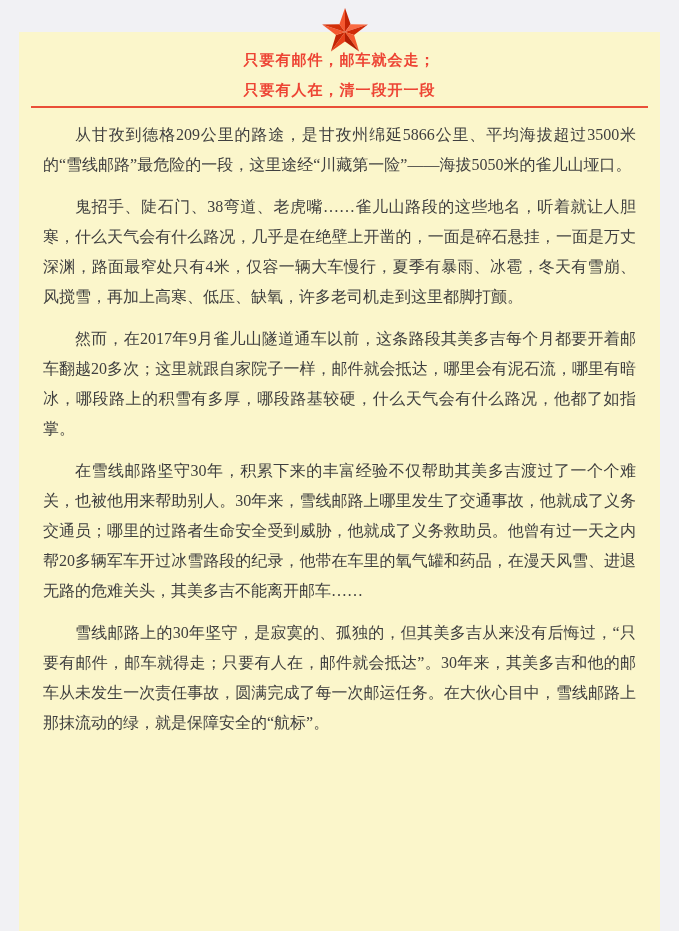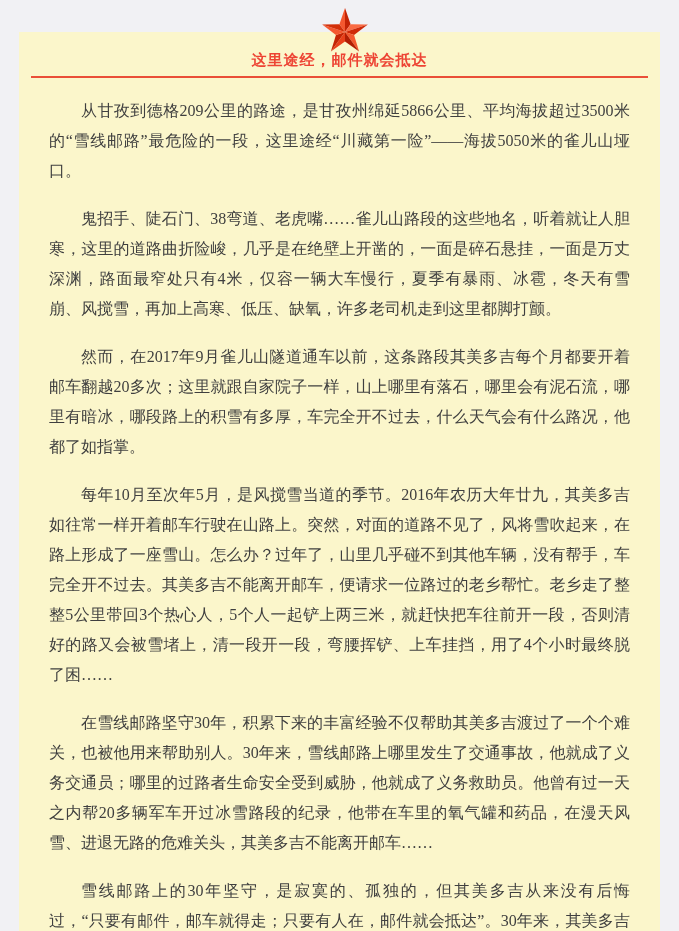--- a/index.html
+++ b/index.html
@@ -46,21 +46,21 @@
   }
   .content {
     margin: 11px 12px 0 12px;
     color: #3f3f3f;
     font-size: 16px;
     line-height: 30px;
     text-align: justify;
     font-family: "Liberation Serif", "DejaVu Serif", serif;
   }
   .content p {
-    margin: 18px;
+    margin: 12px;
     text-indent: 2em;
   }
 </style>
 </head>
 <body>
 
 <div class="frame">
 
   <svg class="star" viewBox="0 0 100 100" aria-hidden="true">
 
@@ -79,28 +79,28 @@
       <polygon points="50,52 21.8,90.8 31.9,57.9" fill="#c32405"></polygon>
 
       <polygon points="50,52 31.9,57.9 4.3,37.2" fill="#f4582f"></polygon>
       <polygon points="50,52 4.3,37.2 38.8,36.6" fill="#d33009"></polygon>
     </g>
   </svg>
 
   <div class="page">
 
     <div class="slogan">
-      <div class="slogan-line">这里途经，邮件就会抵达</div>
+      <div class="slogan-line">只要有邮件，邮车就会走；</div>
+      <div class="slogan-line">只要有人在，清一段开一段</div>
     </div>
 
     <hr class="divider">
 
     <div class="content">
       <p>从甘孜到德格209公里的路途，是甘孜州绵延5866公里、平均海拔超过3500米的“雪线邮路”最危险的一段，这里途经“川藏第一险”——海拔5050米的雀儿山垭口。</p>
-      <p>鬼招手、陡石门、38弯道、老虎嘴……雀儿山路段的这些地名，听着就让人胆寒，这里的道路曲折险峻，几乎是在绝壁上开凿的，一面是碎石悬挂，一面是万丈深渊，路面最窄处只有4米，仅容一辆大车慢行，夏季有暴雨、冰雹，冬天有雪崩、风搅雪，再加上高寒、低压、缺氧，许多老司机走到这里都脚打颤。</p>
-      <p>然而，在2017年9月雀儿山隧道通车以前，这条路段其美多吉每个月都要开着邮车翻越20多次；这里就跟自家院子一样，山上哪里有落石，哪里会有泥石流，哪里有暗冰，哪段路上的积雪有多厚，车完全开不过去，什么天气会有什么路况，他都了如指掌。</p>
-      <p>每年10月至次年5月，是风搅雪当道的季节。2016年农历大年廿九，其美多吉如往常一样开着邮车行驶在山路上。突然，对面的道路不见了，风将雪吹起来，在路上形成了一座雪山。怎么办？过年了，山里几乎碰不到其他车辆，没有帮手，车完全开不过去。其美多吉不能离开邮车，便请求一位路过的老乡帮忙。老乡走了整整5公里带回3个热心人，5个人一起铲上两三米，就赶快把车往前开一段，否则清好的路又会被雪堵上，清一段开一段，弯腰挥铲、上车挂挡，用了4个小时最终脱了困……</p>
+      <p>鬼招手、陡石门、38弯道、老虎嘴……雀儿山路段的这些地名，听着就让人胆寒，什么天气会有什么路况，几乎是在绝壁上开凿的，一面是碎石悬挂，一面是万丈深渊，路面最窄处只有4米，仅容一辆大车慢行，夏季有暴雨、冰雹，冬天有雪崩、风搅雪，再加上高寒、低压、缺氧，许多老司机走到这里都脚打颤。</p>
+      <p>然而，在2017年9月雀儿山隧道通车以前，这条路段其美多吉每个月都要开着邮车翻越20多次；这里就跟自家院子一样，邮件就会抵达，哪里会有泥石流，哪里有暗冰，哪段路上的积雪有多厚，哪段路基较硬，什么天气会有什么路况，他都了如指掌。</p>
       <p>在雪线邮路坚守30年，积累下来的丰富经验不仅帮助其美多吉渡过了一个个难关，也被他用来帮助别人。30年来，雪线邮路上哪里发生了交通事故，他就成了义务交通员；哪里的过路者生命安全受到威胁，他就成了义务救助员。他曾有过一天之内帮20多辆军车开过冰雪路段的纪录，他带在车里的氧气罐和药品，在漫天风雪、进退无路的危难关头，其美多吉不能离开邮车……</p>
       <p>雪线邮路上的30年坚守，是寂寞的、孤独的，但其美多吉从来没有后悔过，“只要有邮件，邮车就得走；只要有人在，邮件就会抵达”。30年来，其美多吉和他的邮车从未发生一次责任事故，圆满完成了每一次邮运任务。在大伙心目中，雪线邮路上那抹流动的绿，就是保障安全的“航标”。</p>
     </div>
 
   </div>
 </div>
 
 </body></html>

